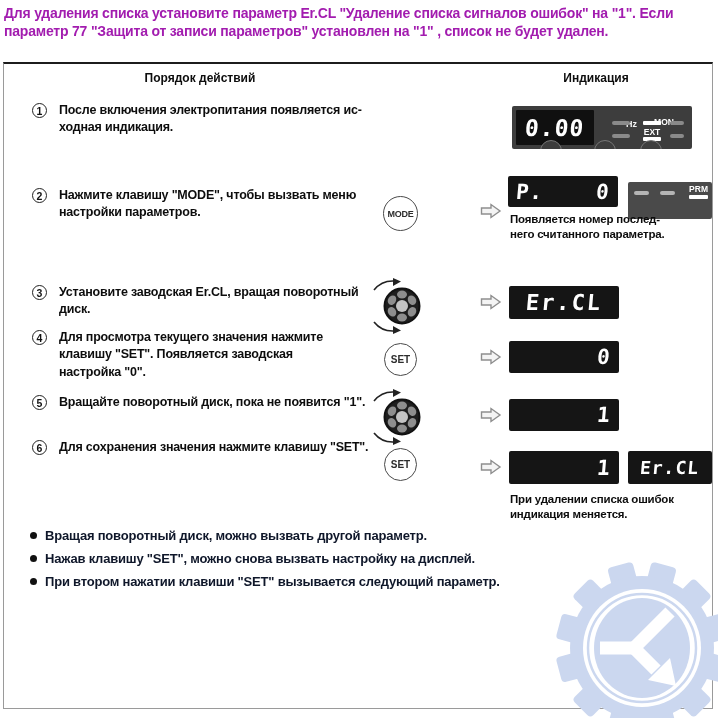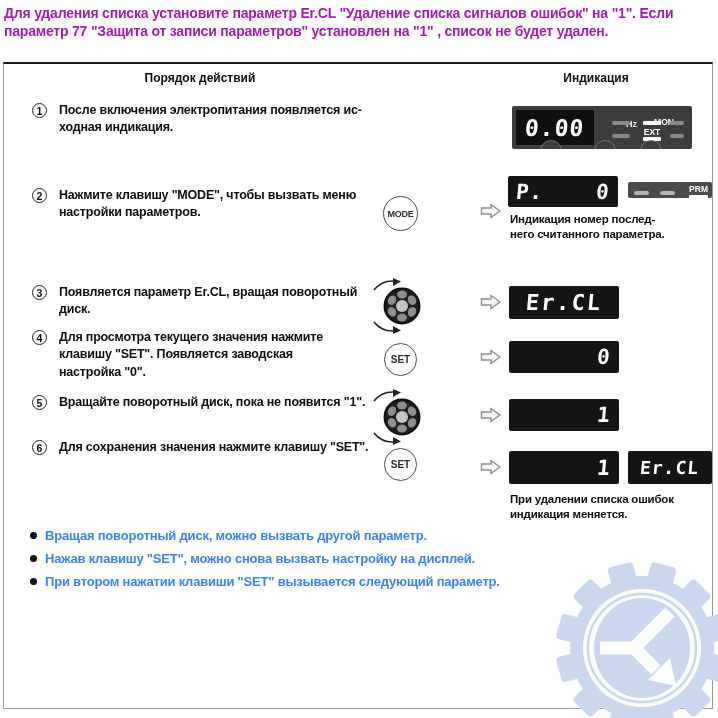--- a/index.html
+++ b/index.html
@@ -64,36 +64,36 @@
   .hzlbl{position:absolute;left:88px;top:13px;color:#f2f2f2;font-size:9px;font-weight:bold;margin-left:26px;}
   .slot{position:absolute;width:18px;height:4px;background:#8a8a8a;border-radius:2px;}
   .ledlbl{position:absolute;color:#fff;font-size:8.5px;font-weight:bold;width:24px;text-align:center;}
   .ledbar{position:absolute;width:18px;height:3.5px;background:#fff;border-radius:1px;}
   .btn-hint{
     position:absolute;width:20px;height:20px;border:1.5px solid #777;border-radius:50%;
     background:#3d3d3d;top:34px;
   }
   
   .prm-panel{
-    left:628px;top:182px;width:84px;height:16px;background:#4a4a4a;border-radius:2px;
+    left:628px;top:182px;width:84px;height:37px;background:#4a4a4a;border-radius:2px;
   }
   .prm-slot{position:absolute;width:15px;height:4px;background:#b5b5b5;border-radius:2px;top:9px;}
   .prm-lbl{position:absolute;right:4px;top:2px;color:#fff;font-size:8.5px;font-weight:bold;}
   .prm-bar{position:absolute;right:4px;top:13px;width:19px;height:4px;background:#fff;border-radius:1px;}
   
   .caption{
     font-weight:bold;font-size:11.5px;line-height:1.3;letter-spacing:-0.2px;
     white-space:pre;color:#0d0d0d;
   }
   
   .bullet{left:30px;display:flex;align-items:flex-start;}
   .bullet-dot{
     width:7px;height:7px;border-radius:50%;background:#111;margin:4px 8px 0 0;flex:none;
   }
-  .bullet-text{font-weight:bold;font-size:13px;letter-spacing:-0.2px;white-space:pre;color:#3b82f6;}
+  .bullet-text{font-weight:bold;font-size:13px;letter-spacing:-0.2px;white-space:pre;color:#0f172a;}
   .z2{z-index:2;}
 </style>
 </head>
 <body>
 
 <div class="abs intro z2">Для удаления списка установите параметр Er.CL "Удаление списка сигналов ошибок" на "1". Если
 параметр 77 "Защита от записи параметров" установлен на "1" , список не будет удален.</div>
 
 <div class="abs table-box"></div>
 
@@ -105,21 +105,21 @@
   <span class="steptext">После включения электропитания появляется ис-
 ходная индикация.</span>
 </div>
 <div class="abs step z2" style="left:32px;top:187px;">
   <span class="stepnum">2</span>
   <span class="steptext">Нажмите клавишу "MODE", чтобы вызвать меню
 настройки параметров.</span>
 </div>
 <div class="abs step z2" style="left:32px;top:284px;">
   <span class="stepnum">3</span>
-  <span class="steptext">Появляется параметр Er.CL, вращая поворотный
+  <span class="steptext">Установите заводская Er.CL, вращая поворотный
 диск.</span>
 </div>
 <div class="abs step z2" style="left:32px;top:329px;">
   <span class="stepnum">4</span>
   <span class="steptext">Для просмотра текущего значения нажмите
 клавишу "SET". Появляется заводская
 настройка "0".</span>
 </div>
 <div class="abs step z2" style="left:32px;top:394px;">
   <span class="stepnum">5</span>
@@ -202,21 +202,21 @@
 <div class="abs disp disp-split z2" style="left:508px;top:176px;width:110px;height:31px;">
   <span class="seg" style="font-size:21px;">P.</span>
   <span class="seg" style="font-size:21px;">0</span>
 </div>
 <div class="abs prm-panel z2">
   <span class="prm-slot" style="left:6px;"></span>
   <span class="prm-slot" style="left:32px;"></span>
   <span class="prm-lbl">PRM</span>
   <span class="prm-bar"></span>
 </div>
-<div class="abs caption z2" style="left:510px;top:212px;">Индикация номер послед-
+<div class="abs caption z2" style="left:510px;top:212px;">Появляется номер послед-
 него считанного параметра.</div>
 
 <svg class="abs z2" style="left:480px;top:294px;" width="22" height="16" viewBox="0 0 22 16">
   <path d="M1.5 5 h9.5 v-3.5 l9 6.5 -9 6.5 v-3.5 h-9.5 z" fill="#f4f4f4" stroke="#8e8e8e" stroke-width="1.4"></path>
 </svg>
 <div class="abs disp z2" style="left:509px;top:286px;width:110px;height:33px;justify-content:center;">
   <span class="seg" style="font-size:22px;letter-spacing:2px;">Er.CL</span>
 </div>
 
 <svg class="abs z2" style="left:480px;top:349px;" width="22" height="16" viewBox="0 0 22 16">

